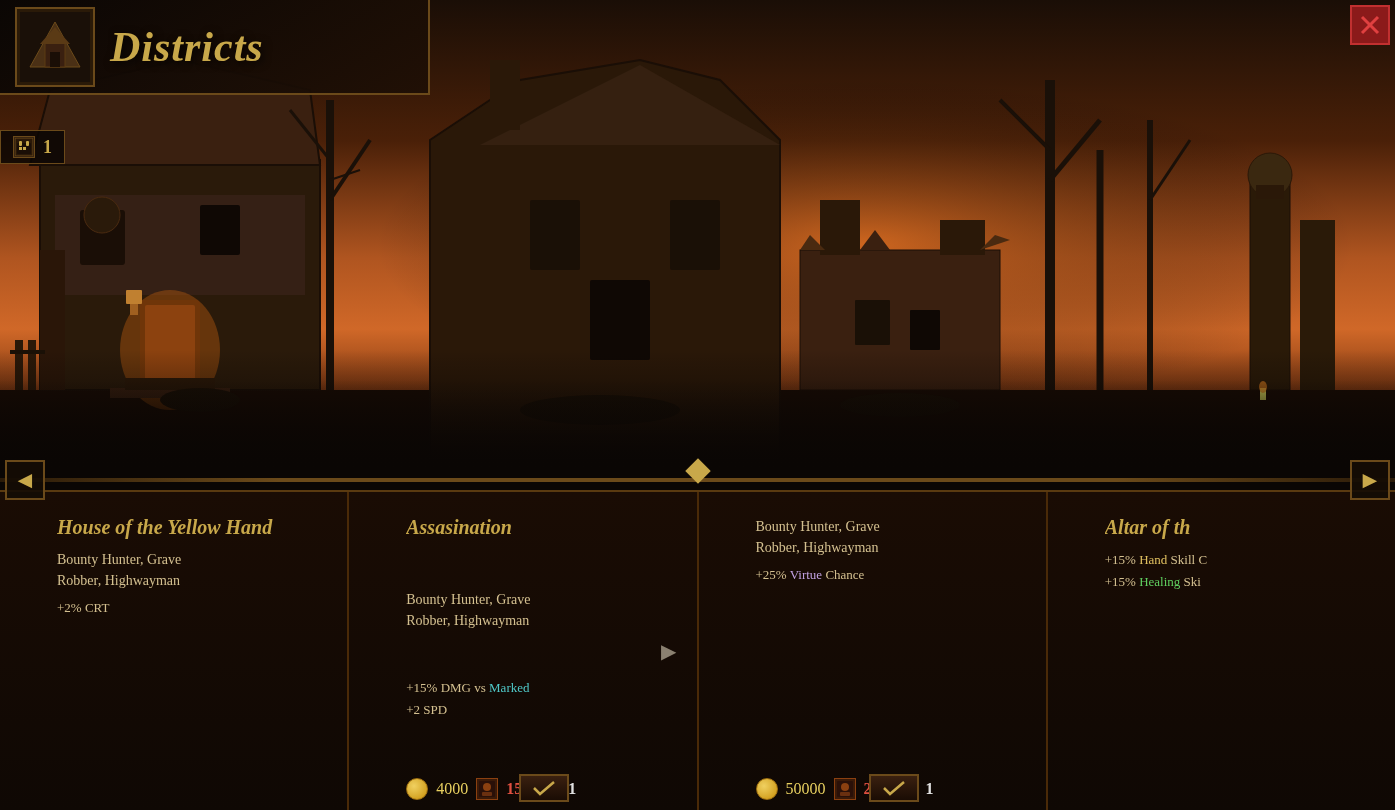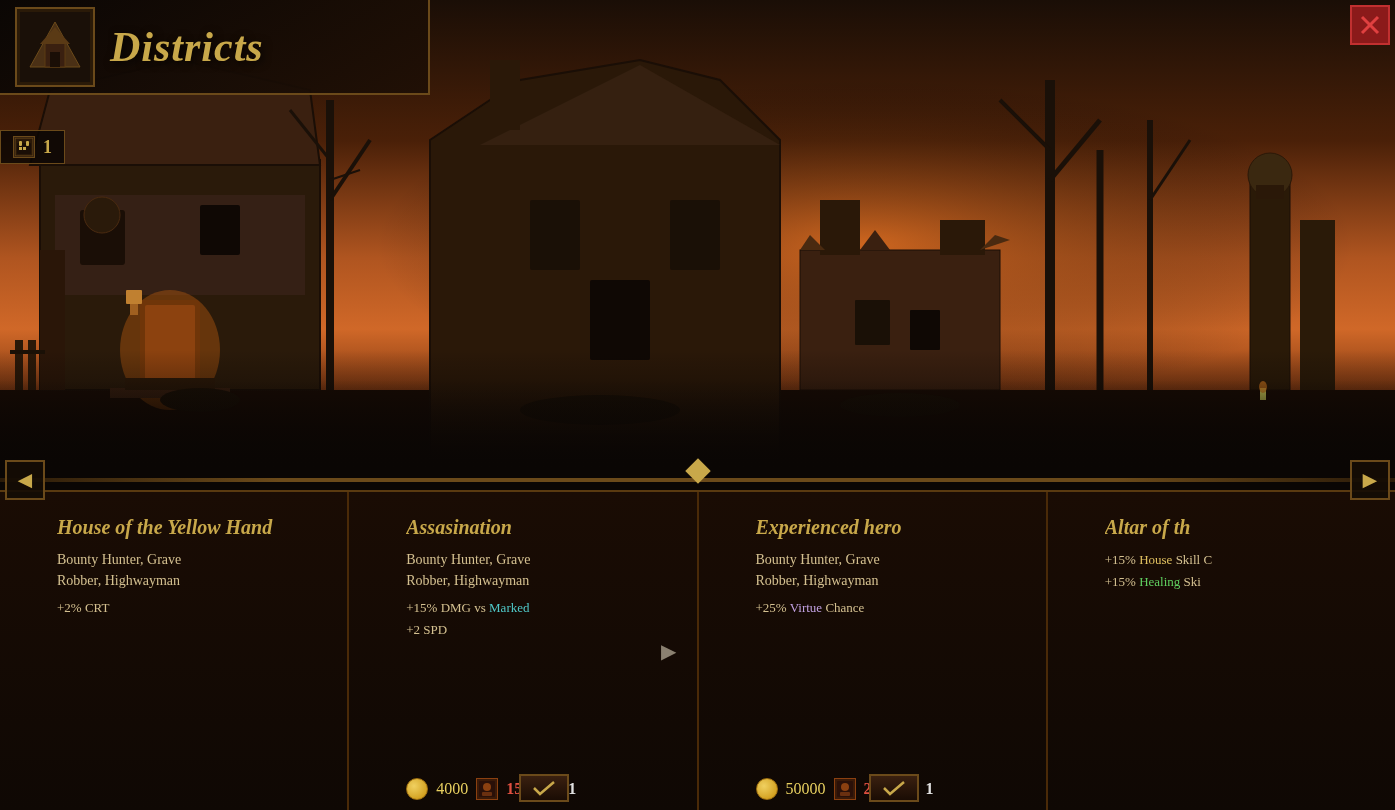--- a/index.html
+++ b/index.html
@@ -510,21 +510,21 @@
 <div class="cards-container">
 
   <div class="card">
     <div class="card-title">House of the Yellow Hand</div>
     <div class="card-heroes">Bounty Hunter, Grave<br>Robber, Highwayman</div>
     <div class="card-stats">
       <div>+2% CRT</div>
     </div>
   </div>
 
-  <div class="card" style="position:relative;">
+  <div class="card" style="position:relative;gap:40px;">
     <div class="card-title">Assasination</div>
     <div class="card-heroes">Bounty Hunter, Grave<br>Robber, Highwayman</div>
     <div class="card-stats">
       <div>+15% DMG vs <span class="stat-highlight">Marked</span></div>
       <div>+2 SPD</div>
     </div>
 
     <div class="arrow-cursor">▶</div>
 
     <div class="card-cost">
@@ -550,21 +550,20 @@
     </div>
 
     <div class="confirm-btn">
       <svg width="24" height="18" viewBox="0 0 24 18" xmlns="http://www.w3.org/2000/svg">
         <polyline points="2,9 8,15 22,3" fill="none" stroke="#c8a84a" stroke-width="2.5"></polyline>
       </svg>
     </div>
   </div>
 
   <div class="card" style="position:relative;">
-    <div class="card-title">Experienced hero</div>
     <div class="card-heroes">Bounty Hunter, Grave<br>Robber, Highwayman</div>
     <div class="card-stats">
       <div>+25% <span class="stat-highlight-virtue">Virtue</span> Chance</div>
     </div>
 
     <div class="card-cost">
       <div class="cost-icon"></div>
       <span class="cost-gold">50000</span>
       <div class="cost-portrait-icon">
         <svg width="16" height="16" viewBox="0 0 16 16" xmlns="http://www.w3.org/2000/svg">
@@ -588,18 +587,18 @@
     <div class="confirm-btn">
       <svg width="24" height="18" viewBox="0 0 24 18" xmlns="http://www.w3.org/2000/svg">
         <polyline points="2,9 8,15 22,3" fill="none" stroke="#c8a84a" stroke-width="2.5"></polyline>
       </svg>
     </div>
   </div>
 
   <div class="card card-partial">
     <div class="card-title">Altar of th</div>
     <div class="card-stats">
-      <div>+15% <span class="stat-highlight-stun">House</span> Skill C</div>
+      <div>+15% <span class="stat-highlight-stun">Hand</span> Skill C</div>
       <div>+15% <span class="stat-highlight-healing">Healing</span> Ski</div>
     </div>
   </div>
 
 </div>
 
 </body></html>

